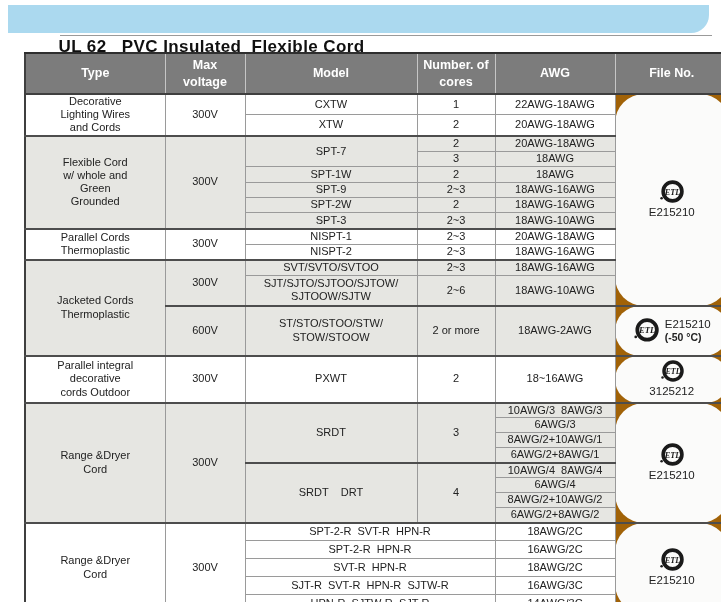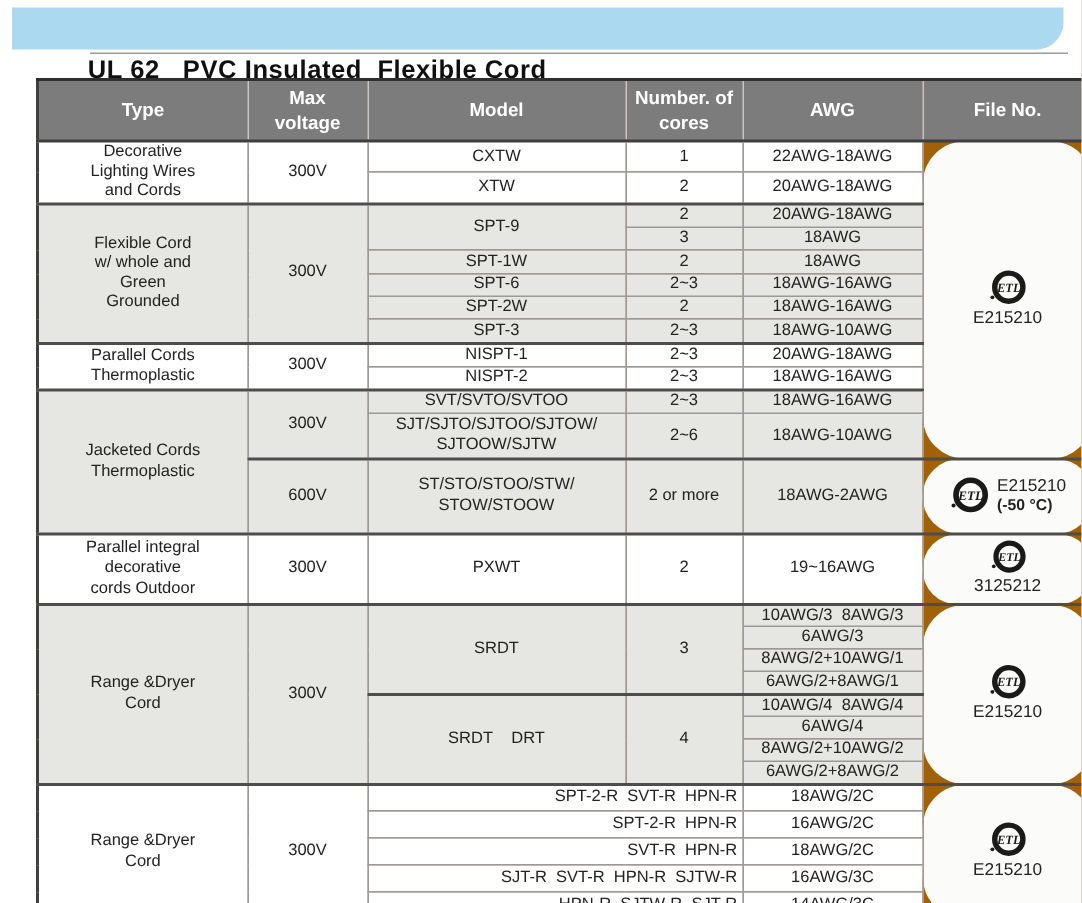--- a/index.html
+++ b/index.html
@@ -27,21 +27,21 @@
     height:41px; line-height:1.3; padding:0 4px; text-align:center; vertical-align:middle;
   }
   td {
     border:1px solid #9a9a9a; font-size:11px; line-height:1.2;
     text-align:center; vertical-align:middle; padding:0 3px; color:#222; background:#fff;
   }
   tr.sec > td { border-top:2px solid #4d4d4d; }
   td.gray { background:#e6e6e2; }
   td.file { background:#fbfbfa;border-radius:29px; }
   td.type { padding:0 31px; }
-  td.model-left { text-align:right; }
+  td.model-left { text-align:center; }
 
   tr.h15 { height:15px; } tr.h16 { height:16px; } tr.h18 { height:18px; }
   tr.h30 { height:30px; } tr.h47 { height:47px; } tr.h50 { height:50px;margin-left:48px; }
 
   .filewrap { display:flex; flex-direction:column; align-items:center; justify-content:center; gap:1px; }
   .filerow  { display:flex; flex-direction:row; align-items:center; justify-content:center; gap:6px; }
   .filestack{ display:flex; flex-direction:column; align-items:flex-start; line-height:1.25; }
   .fnum { font-size:11.5px; }
   .fnote { font-size:10.5px;font-weight:bold; }
   .etl { flex:0 0 auto; }
@@ -96,35 +96,35 @@
       </tr>
       <tr class="h15">
         <td>XTW</td>
         <td>2</td>
         <td>20AWG-18AWG</td>
       </tr>
 
       <tr class="h16 sec">
         <td class="type gray" rowspan="6">Flexible Cord w/ whole and Green Grounded</td>
         <td class="gray" rowspan="6">300V</td>
-        <td class="gray" rowspan="2">SPT-9</td>
+        <td class="gray" rowspan="2">SPT-7</td>
         <td class="gray">2</td>
         <td class="gray">20AWG-18AWG</td>
       </tr>
       <tr class="h15">
         <td class="gray">3</td>
         <td class="gray">18AWG</td>
       </tr>
       <tr class="h16">
         <td class="gray">SPT-1W</td>
         <td class="gray">2</td>
         <td class="gray">18AWG</td>
       </tr>
       <tr class="h15">
-        <td class="gray">SPT-6</td>
+        <td class="gray">SPT-9</td>
         <td class="gray">2~3</td>
         <td class="gray">18AWG-16AWG</td>
       </tr>
       <tr class="h15">
         <td class="gray">SPT-2W</td>
         <td class="gray">2</td>
         <td class="gray">18AWG-16AWG</td>
       </tr>
       <tr class="h16">
         <td class="gray">SPT-3</td>
@@ -175,21 +175,21 @@
             </span>
           </div>
         </td>
       </tr>
 
       <tr class="h47 sec">
         <td class="type">Parallel integral decorative cords Outdoor</td>
         <td>300V</td>
         <td>PXWT</td>
         <td>2</td>
-        <td>19~16AWG</td>
+        <td>18~16AWG</td>
         <td class="file">
           <div class="filewrap">
             <svg class="etl" width="24" height="24" viewBox="0 0 48 48">
               <circle cx="26" cy="22" r="18" fill="none" stroke="#1a1a1a" stroke-width="7"></circle>
               <text x="26" y="28" font-size="16" font-weight="bold" font-style="italic" text-anchor="middle" fill="#1a1a1a" font-family="Liberation Serif, serif">ETL</text>
               <circle cx="5" cy="35" r="2.5" fill="#1a1a1a"></circle>
             </svg>
             <span class="fnum">3125212</span>
           </div>
         </td>

